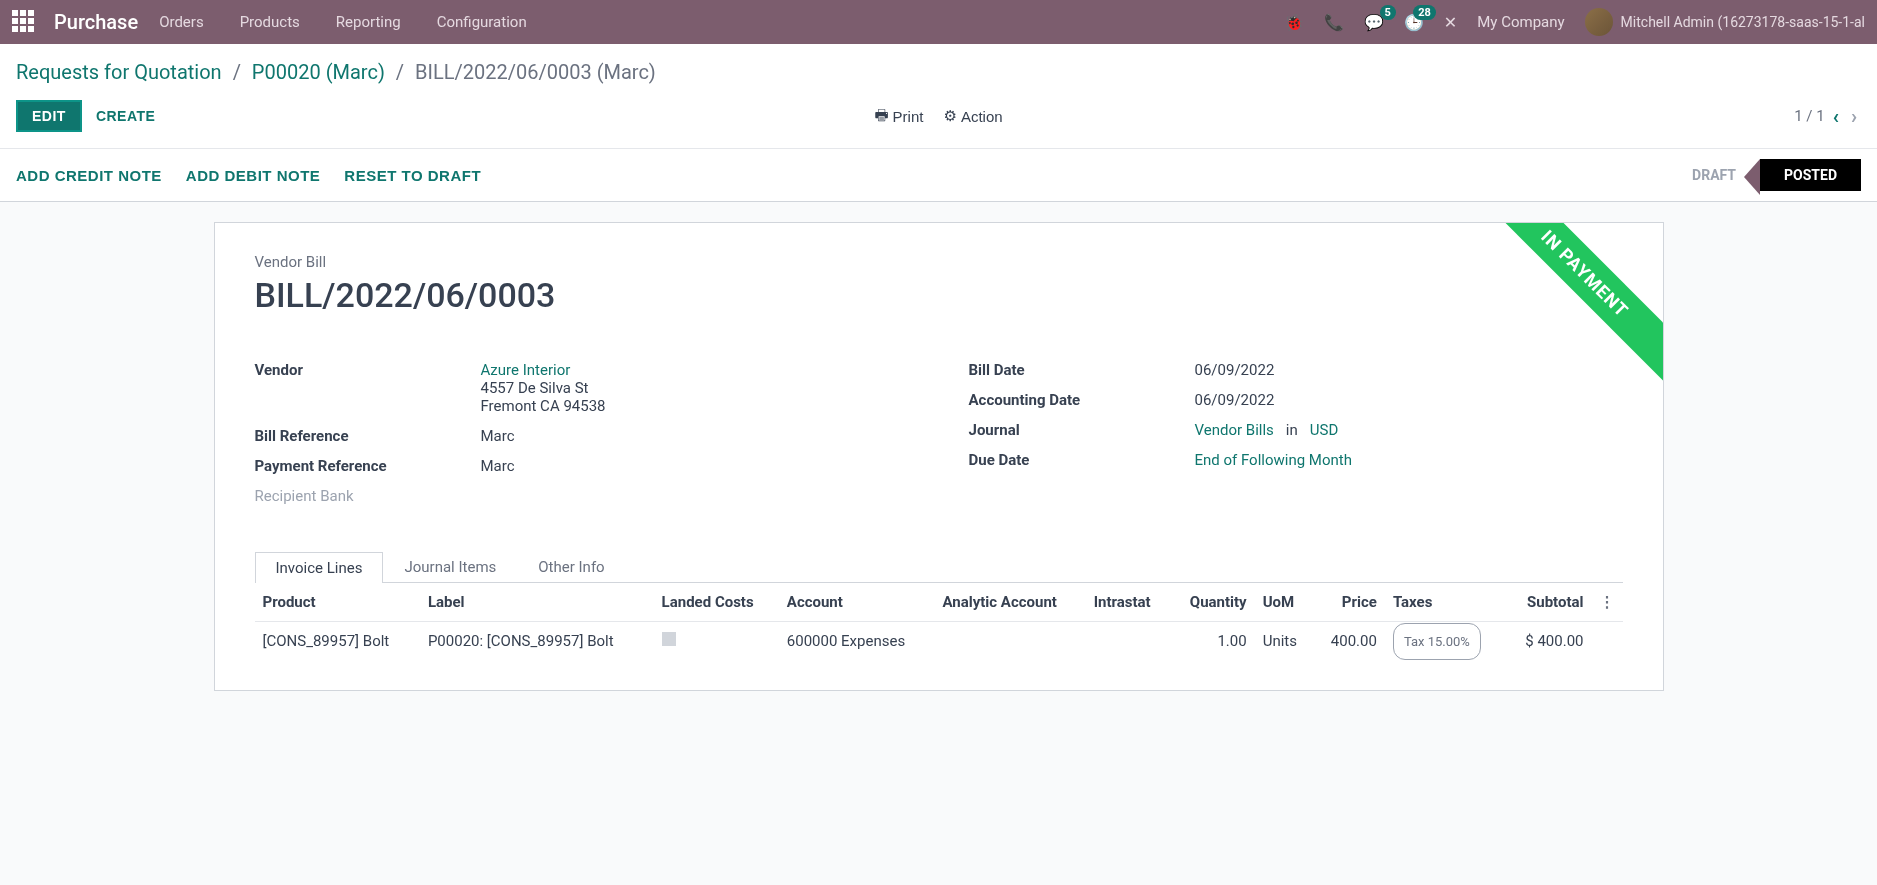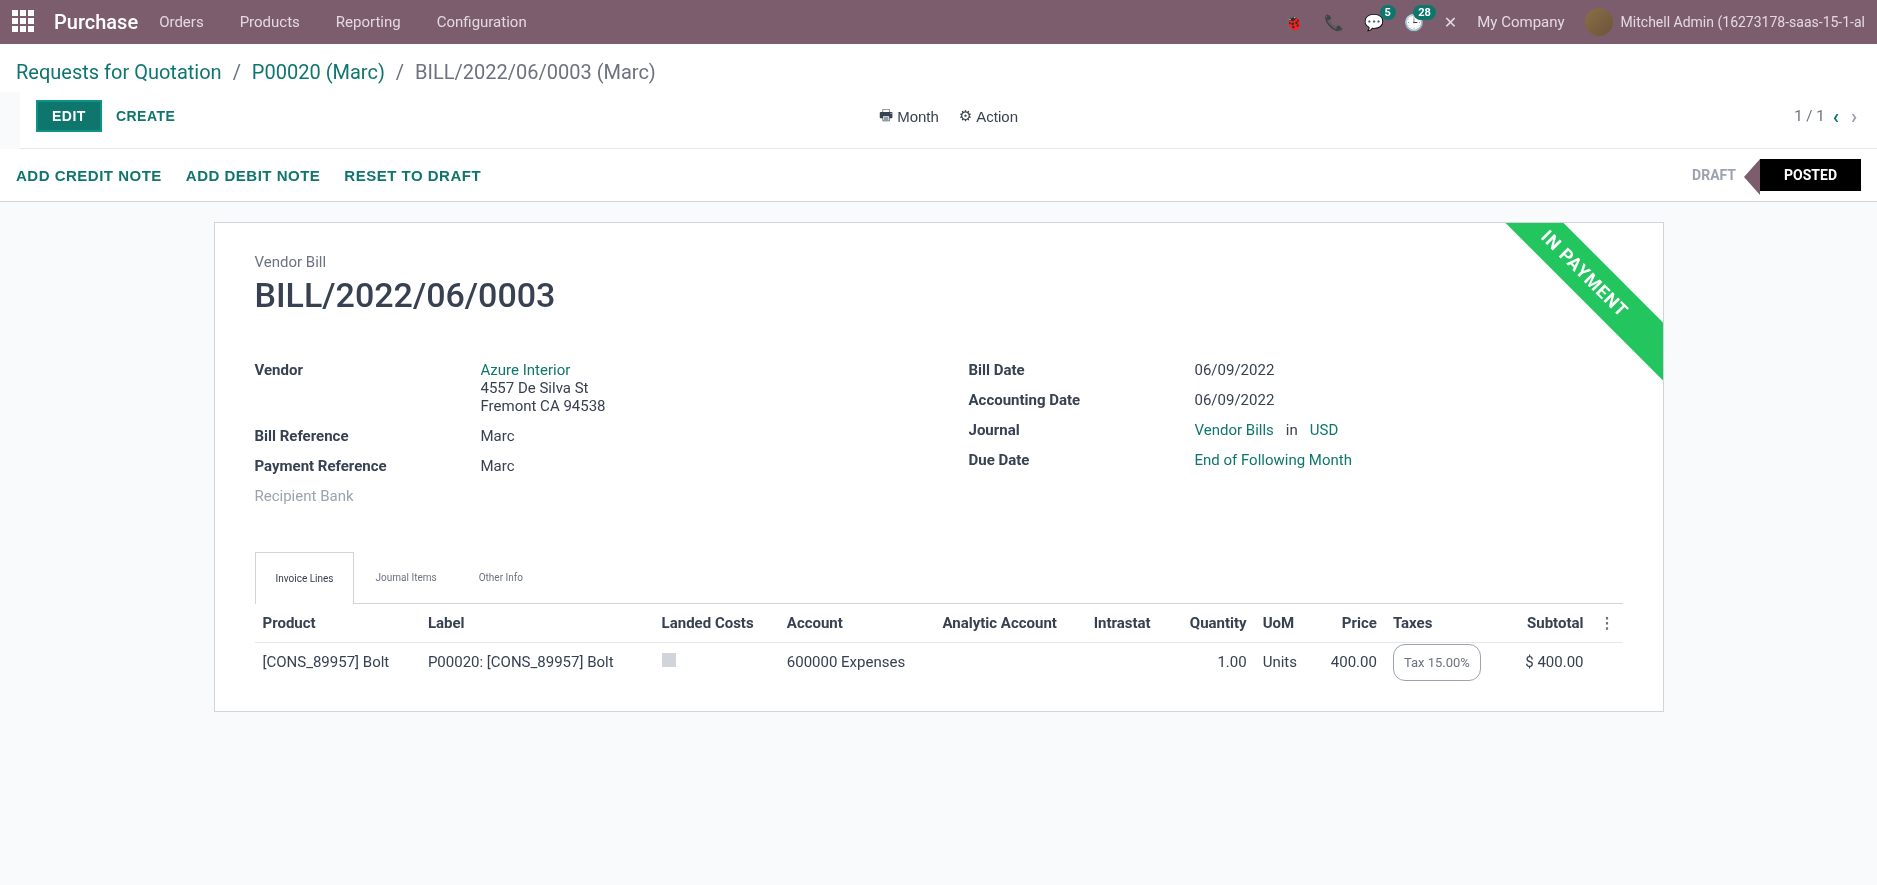--- a/index.html
+++ b/index.html
@@ -59,21 +59,21 @@
 .field-label { width: 190px; font-weight: bold; color: #374151; font-size: 15px; }
 .field-label.muted { color: #9ca3af; font-weight: normal; }
 .field-value { flex: 1; font-size: 15px; color: #374151; }
 .field-value a { color: #0f766e; text-decoration: none; cursor: pointer; }
 .field-value .addr-line { display: block; }
 .journal-val { display: flex; gap: 12px; align-items: center; }
 .journal-val .in-text { color: #374151; }
 
 
 .tabs { display: flex; border-bottom: 1px solid #d1d5db; margin-bottom: 0; }
-.tab { padding: 20px 20px; border: 1px solid transparent; border-bottom: none; cursor: pointer; font-size: 10px; color: #6b7280; background: #fff; }
+.tab { padding: 6px 20px; border: 1px solid transparent; border-bottom: none; cursor: pointer; font-size: 15px; color: #6b7280; background: #fff; }
 .tab.active { border-color: #d1d5db; color: #374151; background: #fff; position: relative; top: 1px; }
 
 
 .inv-table { width: 100%; border-collapse: collapse; }
 .inv-table th { text-align: left; font-weight: bold; font-size: 15px; padding: 10px 8px; color: #374151; border-bottom: 1px solid #e5e7eb; }
 .inv-table th.num { text-align: right; }
 .inv-table td { padding: 10px 8px; font-size: 15px; color: #374151; }
 .inv-table td.num { text-align: right; }
 .tax-chip { border: 1px solid #9ca3af; border-radius: 12px; padding: 10px 10px; font-size: 13px; color: #6b7280; }
 .kebab { cursor: pointer; color: #6b7280; }
@@ -118,27 +118,27 @@
 <div class="breadcrumb-bar">
   <div class="breadcrumb">
     <a>Requests for Quotation</a>
     <span class="sep">/</span>
     <a>P00020 (Marc)</a>
     <span class="sep">/</span>
     <span class="current">BILL/2022/06/0003 (Marc)</span>
   </div>
 </div>
 
-<div class="control-bar" style="position:relative;margin-left:20px;">
+<div class="control-bar" style="position:relative;">
   <button class="btn-primary">EDIT</button>
   <button class="btn-link">CREATE</button>
   <div class="control-center">
     <button>
         <span>🖶</span> 
-        <span>Month</span>
+        <span>Print</span>
       </button>
     <button>
         <span>⚙</span> 
         <span>Action</span>
       </button>
   </div>
   <div class="control-right">
     <span class="pager">1 / 1</span>
     <span class="pager-btn">‹</span>
     <span class="pager-btn disabled">›</span>

